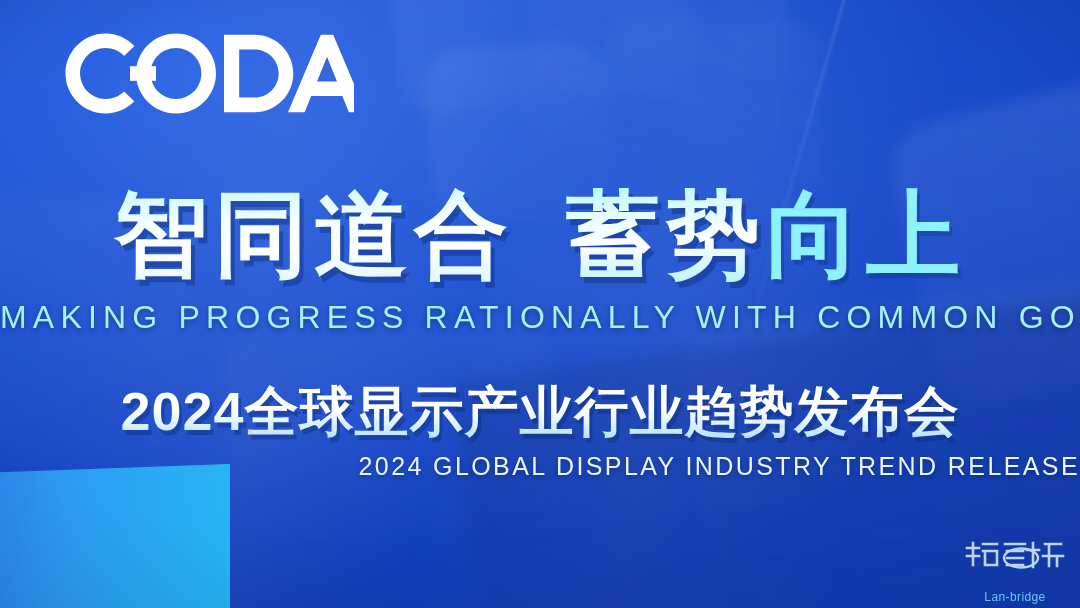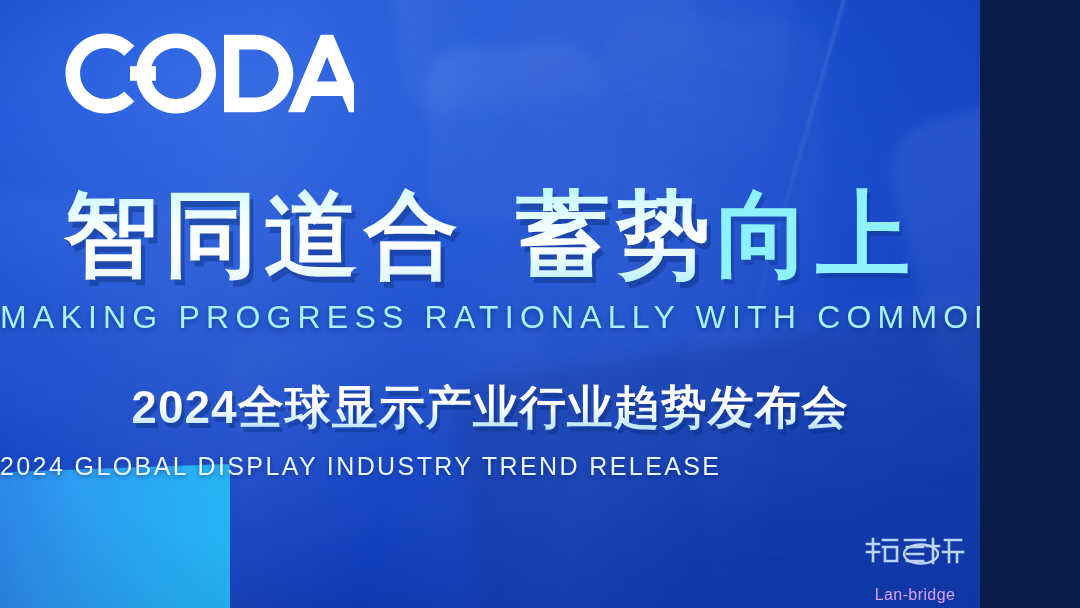--- a/index.html
+++ b/index.html
@@ -7,21 +7,21 @@
     margin: 0;
     padding: 0;
     background: #0b1b4a;
   }
   body {
     font-family: "Liberation Sans", "DejaVu Sans", sans-serif;
   }
 
   .poster {
     position: relative;
-    width: 980px;
+    width: 1080px;
     height: 608px;
     overflow: hidden;
     background: #1a4ed0;
     user-select: none;
   }
 
   
   .bg-base {
     position: absolute;
     inset: 0;
@@ -168,37 +168,37 @@
     text-shadow: 0 2px 5px rgba(6,26,90,0.45);
     white-space: nowrap;
   }
 
   
   .conf-cn-1 {
     position: absolute;
     left: 0; right: 0;
     top: 384px;
     text-align: center;
-    font-size: 46px;
+    font-size: 54px;
     font-weight: 700;
     letter-spacing: 1px;
     line-height: 1;
     white-space: nowrap;
     background: linear-gradient(180deg, #ffffff 0%, #ffffff 46%, #d7efff 78%, #b9e2fb 100%);
     -webkit-background-clip: text;
     background-clip: text;
     color: transparent;
     -webkit-text-fill-color: transparent;
     filter: drop-shadow(3px 5px 0px rgba(10,42,120,0.40));
   }
   .conf-en-1 {
     position: absolute;
     left: 0; right: 0;
     top: 452px;
-    text-align: left;
+    text-align: right;
     font-size: 25px;
     font-weight: 400;
     letter-spacing: 2.4px;
     color: #eaf7ff;
     white-space: nowrap;
     text-shadow: 0 2px 4px rgba(6,26,90,0.45);
   }
   .conf-cn-2 {
     position: absolute;
     left: 0; right: 0;
@@ -233,23 +233,23 @@
   .watermark {
     position: absolute;
     right: 6px;
     bottom: 4px;
     width: 118px;
     opacity: 0.9;
     text-align: center;
   }
   .watermark svg { display: block; margin: 0 auto; }
   .watermark-text {
-    font-size: 16px;
+    font-size: 12px;
     letter-spacing: 0.4px;
-    color: #f0abfc;
+    color: #7dd3fc;
     margin-top: 17px;
     font-weight: 400;
   }
 </style>
 </head>
 <body>
 
 <div class="poster">
 
   <div class="bg-base"></div>

